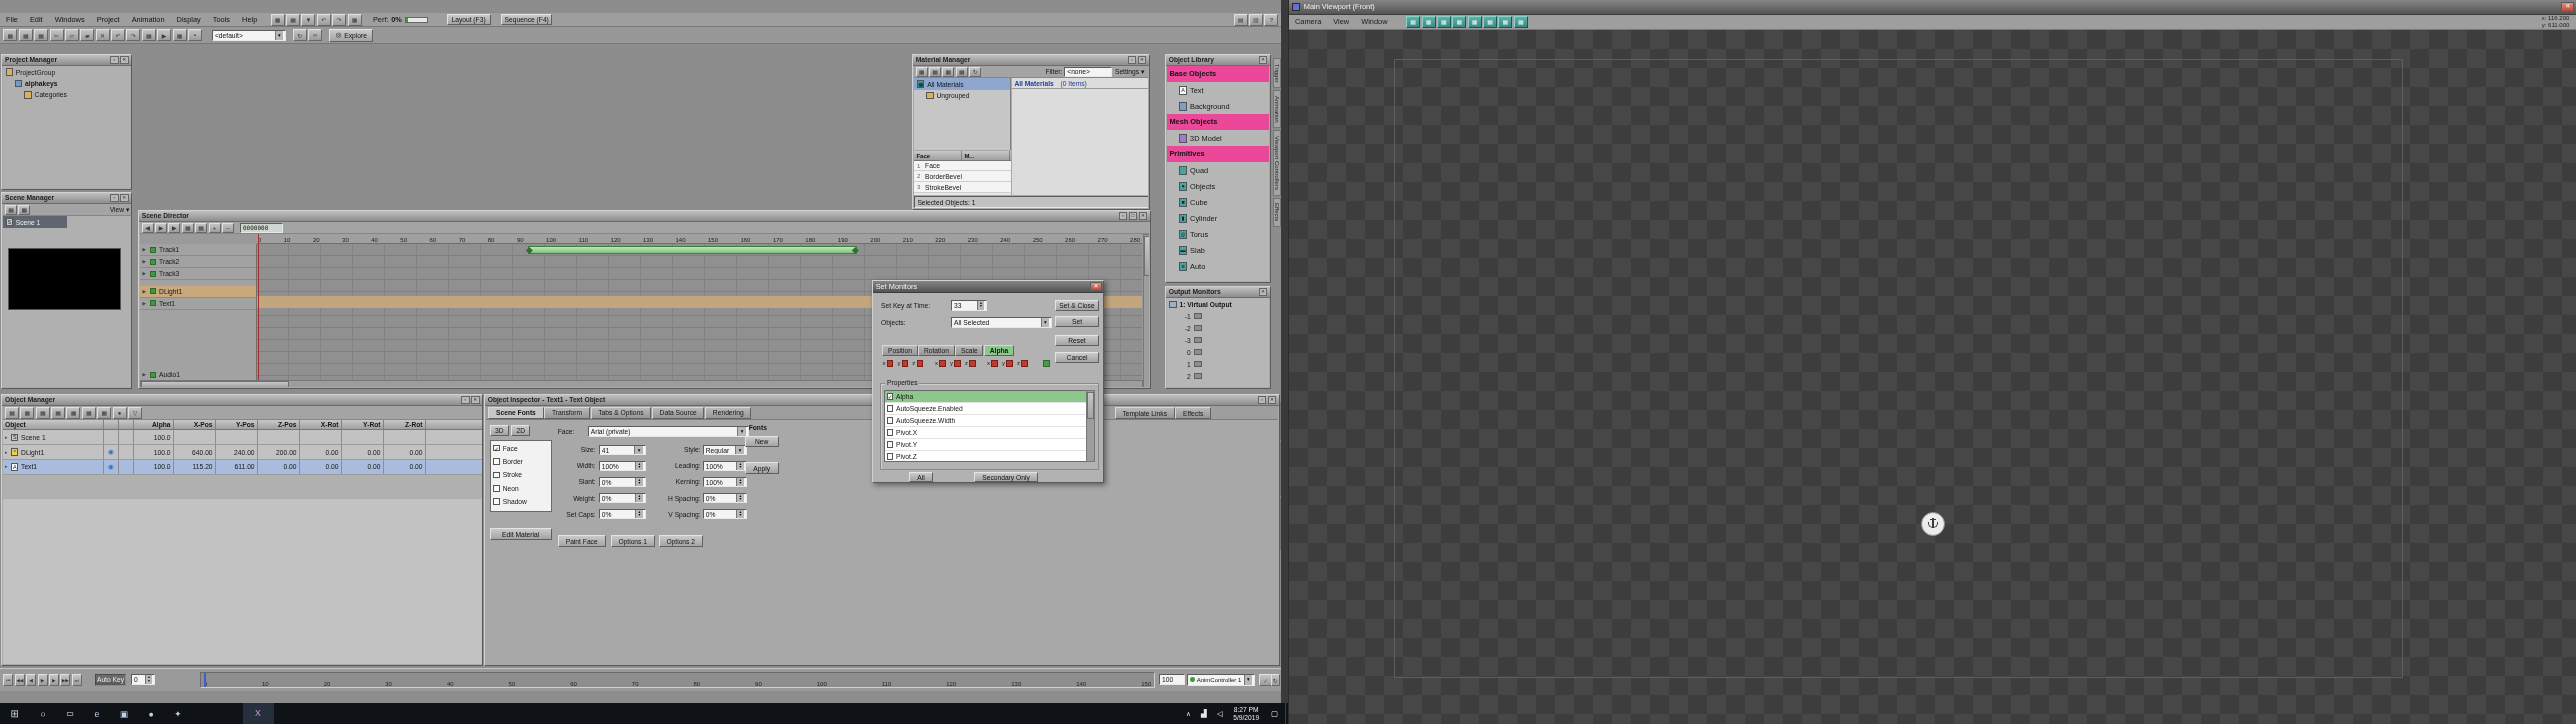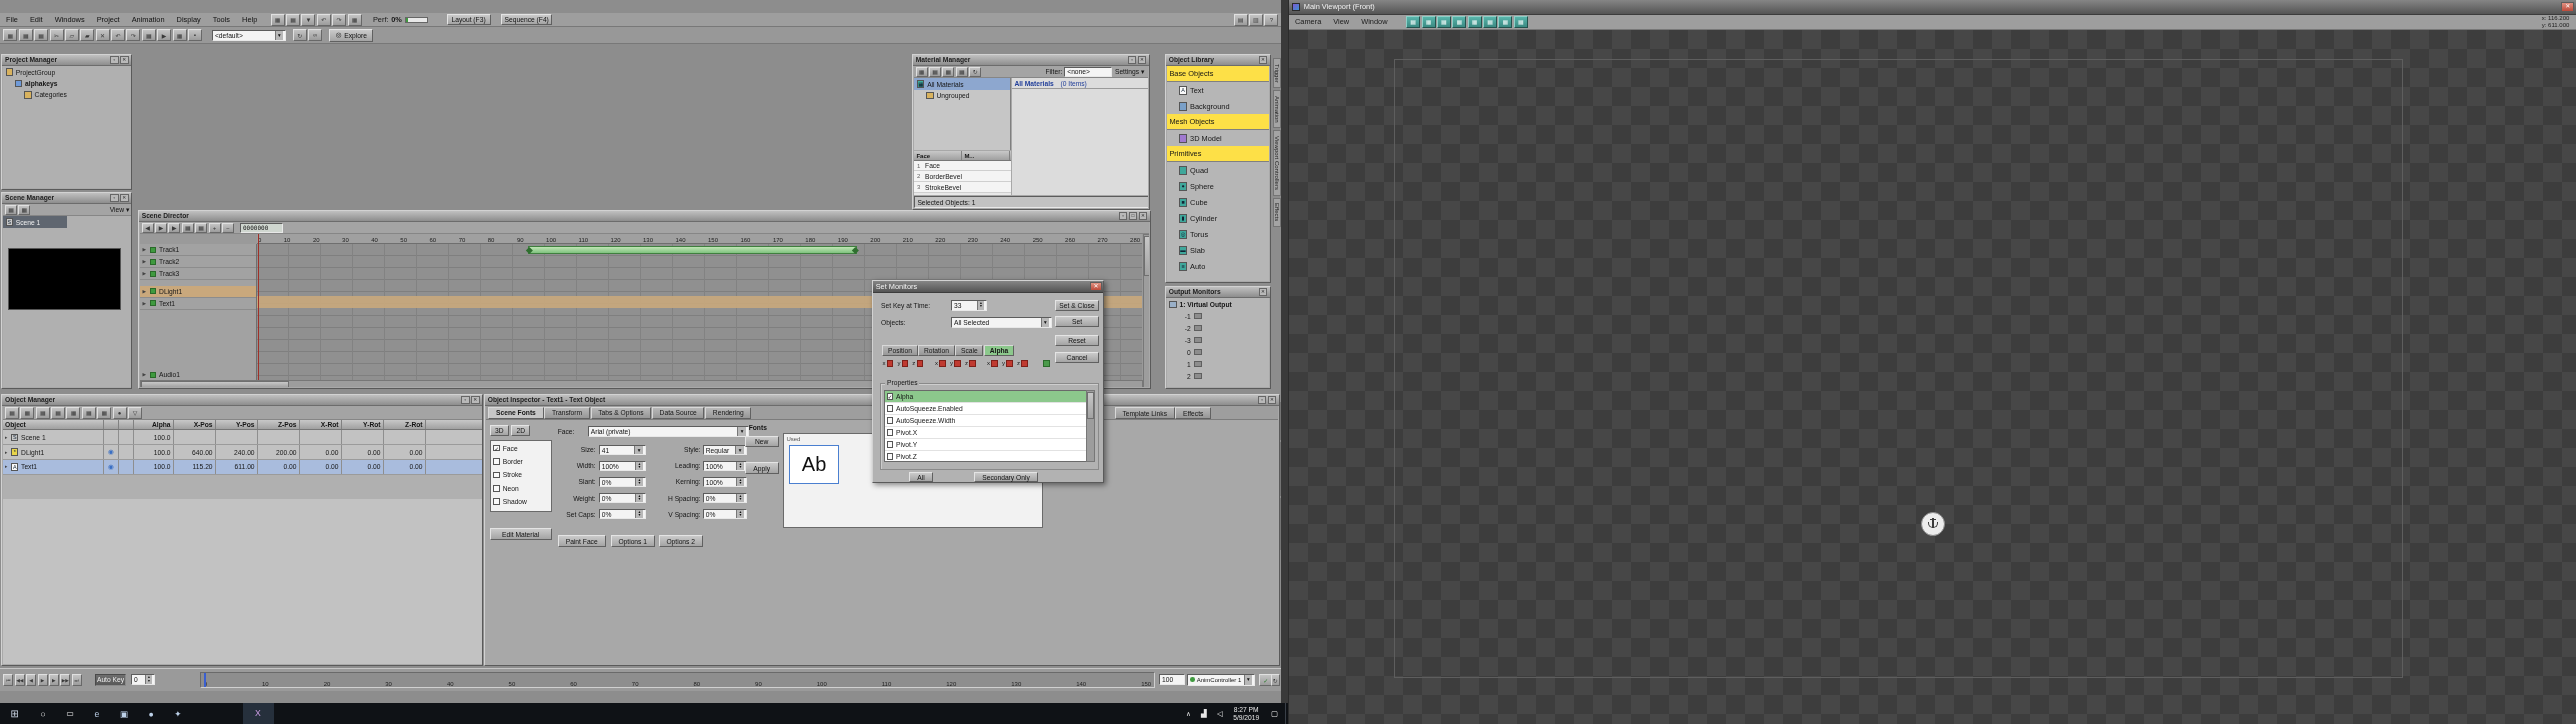--- a/index.html
+++ b/index.html
@@ -25,21 +25,21 @@
 .phdr{height:10.7px;background:linear-gradient(#c0c0c0,#8d8d8d);display:flex;align-items:center;padding:0 2.7px;font-size:6.7px;font-weight:bold;color:#1c1c1c;border-bottom:0.7px solid #6c6c6c}
 .phdr .sp{flex:1}
 .phdr-btn{width:8.7px;height:7.4px;margin-left:1.3px;background:#b9b9b9;border:0.7px solid #666;font-size:4.7px;line-height:6px;text-align:center;font-weight:normal}
 .pbody{position:absolute;left:0.7px;right:0.7px;bottom:0.7px;top:11.4px;background:#b0b0b0;overflow:hidden}
 .ptool{height:12px;display:flex;align-items:center;background:#a4a4a4;border-bottom:0.7px solid #868686;padding:0 1.3px}
 .tree-row{display:flex;align-items:center;height:11.4px;padding-left:2.7px;font-size:6.7px;white-space:nowrap}
 .ind1{padding-left:12px}.ind2{padding-left:21.5px}
 .selected{background:#8da7cf}
 .bold{font-weight:bold}
 .oicon{width:7.4px;height:7.4px;margin-right:2.7px;display:inline-flex;align-items:center;justify-content:center;border:0.7px solid #555;font-size:5.4px;color:#123;flex:none}
-.group{font-weight:normal;background:#fde047;border-bottom:0.7px solid #808080}
+.group{font-weight:bold;background:#ec4899;border-bottom:0.7px solid #808080}
 .cb{width:6.7px;height:6.7px;background:#fafafa;border:0.7px solid #555;margin-right:2.7px;flex:none;font-size:5.4px;line-height:6px;text-align:center;color:#111}
 .cb.on::after{content:"✓"}
 .gbox{width:6px;height:6px;background:#3f9a3f;border:0.7px solid #2a6a2a;margin:0 2.7px 0 2px;flex:none}
 .tri{font-size:4.7px;color:#444;width:6px;flex:none}
 .ruler{display:flex;justify-content:space-between;font-size:6px;color:#222;align-items:flex-end}
 .vtab{writing-mode:vertical-rl;font-size:6px;padding:4.7px 0;background:#a4a4a4;border:0.7px solid #747474;margin-bottom:2px;color:#222;width:8px;text-align:center}
 
 .om-cell{display:inline-flex;align-items:center;height:100%;padding:0 2px;border-right:0.7px solid #8e8e8e;font-size:6.7px;overflow:hidden;white-space:nowrap}
 .col-object{width:101px}.col-eye{width:14.8px;justify-content:center;color:#3a6fc4}.col-eye2{width:14.8px;justify-content:center}.col-alpha{width:40px;justify-content:flex-end}.col-num{width:42px;justify-content:flex-end}
 .om-row{display:flex;height:14.8px;border-bottom:0.7px solid #9b9b9b;background:#c2c2c2}
@@ -424,21 +424,21 @@
             <span>Primitives</span>
           </div>
 
           <div class="tree-row ind1" style="height:16px;font-size:7.4px">
             <span class="oicon" style="width: 8.7px; height: 8.7px; background: rgb(63, 167, 155);"></span>
             <span>Quad</span>
           </div>
 
           <div class="tree-row ind1" style="height:16px;font-size:7.4px">
             <span class="oicon" style="width: 8.7px; height: 8.7px; background: rgb(63, 167, 155);">●</span>
-            <span>Sphere</span>
+            <span>Objects</span>
           </div>
 
           <div class="tree-row ind1" style="height:16px;font-size:7.4px">
             <span class="oicon" style="width: 8.7px; height: 8.7px; background: rgb(63, 167, 155);">■</span>
             <span>Cube</span>
           </div>
 
           <div class="tree-row ind1" style="height:16px;font-size:7.4px">
             <span class="oicon" style="width: 8.7px; height: 8.7px; background: rgb(63, 167, 155);">▮</span>
             <span>Cylinder</span>
@@ -745,26 +745,20 @@
             <span>Options 2</span>
           </div>
 
         <span class="abs bold" style="left:263px;top:17.4px;font-size:6.7px">Fonts</span>
         <div class="btn" style="position:absolute;left:259px;top:29.5px;width:34px;height:11.4px">
             <span>New</span>
           </div>
         <div class="btn" style="position:absolute;left:259px;top:56px;width:34px;height:11.4px">
             <span>Apply</span>
           </div>
-        <div class="abs" style="left:297px;top:27px;width:260px;height:95px;background:#f2f2f2;border:0.7px solid #6a6a6a">
-          <span style="position:absolute;left:2.7px;top:1.3px;font-size:6px;color:#555">Used</span>
-          <div style="position:absolute;left:5.4px;top:10.7px;width:50px;height:39px;background:#ffffff;border:1.3px solid #4a7fd0;display:flex;align-items:center;justify-content:center;font-size:20px;color:#111">
-              <span>Ab</span>
-            </div>
-        </div>
       </div>
     </div>
 
     <div class="panel" style="left:872px;top:280px;width:232px;height:203px;z-index:60;background:#b2b2b2;box-shadow:2px 2px 5.4px rgba(0,0,0,.45)">
       <div class="titlebar" style="height:12px;padding-left:2.7px">
         <span>Set Monitors</span>
         <span style="flex:1"></span>
         <span class="winbtn close" style="width:11.4px;height:8.7px;margin-right:1.3px">✕</span>
       </div>
       <span class="abs" style="left:8px;top:21px;font-size:6.7px">Set Key at Time:</span>

